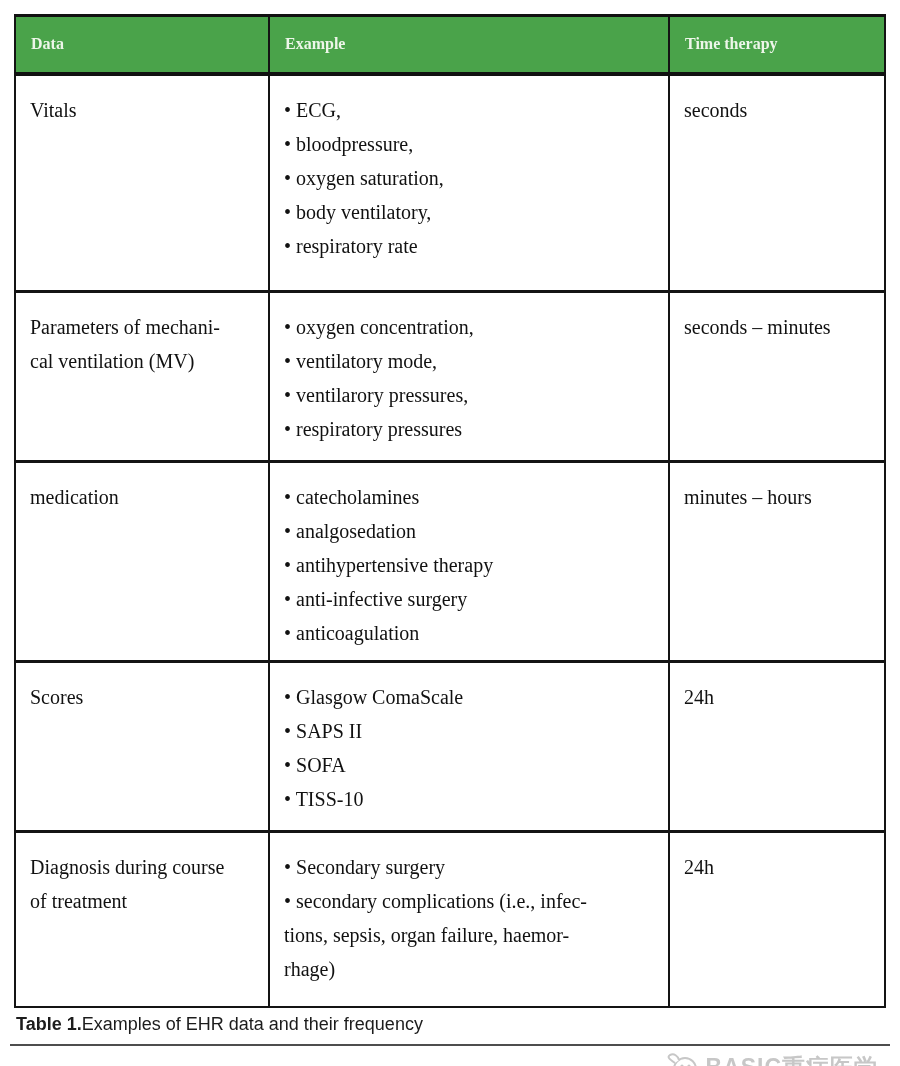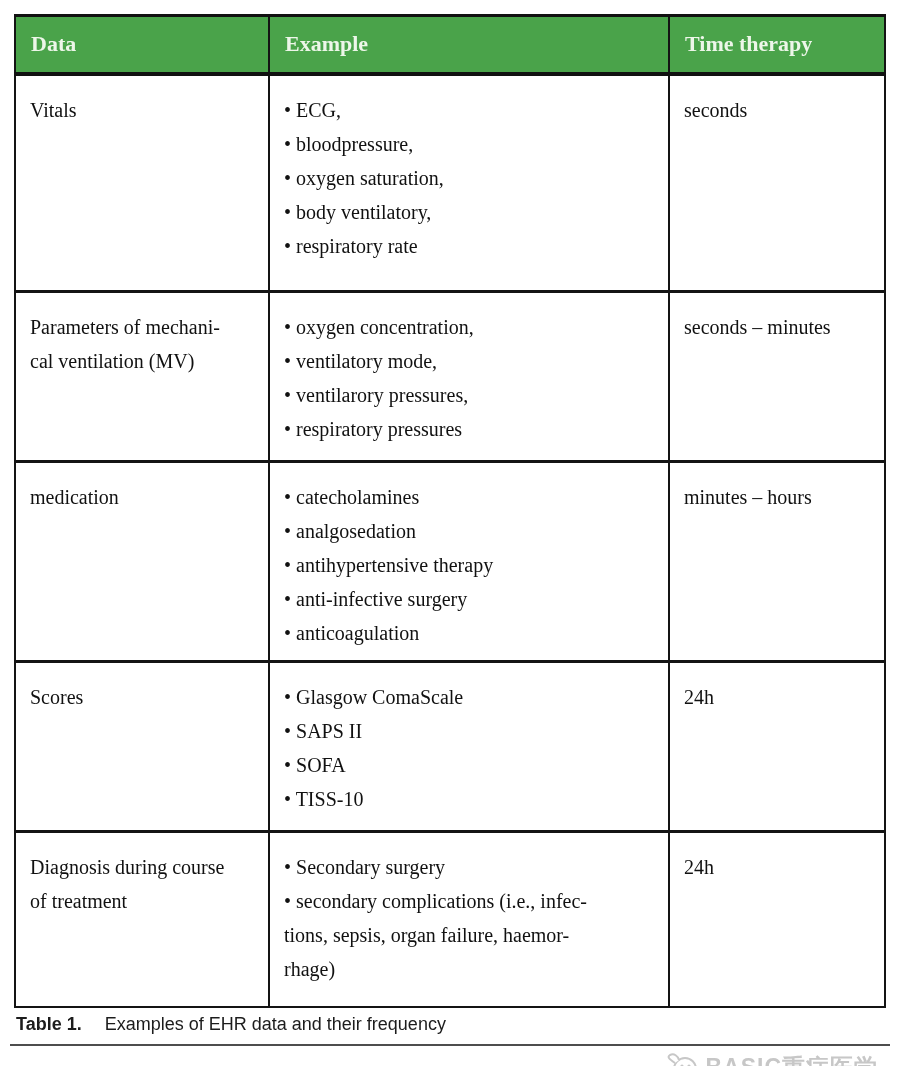--- a/index.html
+++ b/index.html
@@ -25,21 +25,21 @@
     border: 2px solid #141414;
     vertical-align: top;
     text-align: left;
   }
   table.ehr thead tr { height: 58px; }
   table.ehr thead th {
     background: #4aa34a;
     color: #edf6e9;
     font-family: "Liberation Serif", serif;
     font-weight: bold;
-    font-size: 22px;
+    font-size: 16px;
     padding: 0 0 0 15px;
     vertical-align: middle;
     border-bottom: 4px solid #111111;
     border-top: 3px solid #111111;
   }
   table.ehr tbody td {
     border-top-width: 3px;
     font-size: 20px;
     line-height: 34px;
     padding: 17px 6px 0 14px;
@@ -57,21 +57,21 @@
 
   .caption {
     position: absolute;
     left: 16px;
     top: 1014px;
     font-family: "Liberation Sans", sans-serif;
     font-size: 18px;
     color: #1c1c1c;
     white-space: nowrap;
   }
-  .caption .caption-label { font-weight: bold; margin-right: 23px; }
+  .caption .caption-label { font-weight: bold; margin-right: 0; }
 
   .bottom-rule {
     position: absolute;
     left: 10px;
     top: 1044px;
     width: 880px;
     height: 0;
     border-top: 2px solid #4d4d4d;
   }
 

